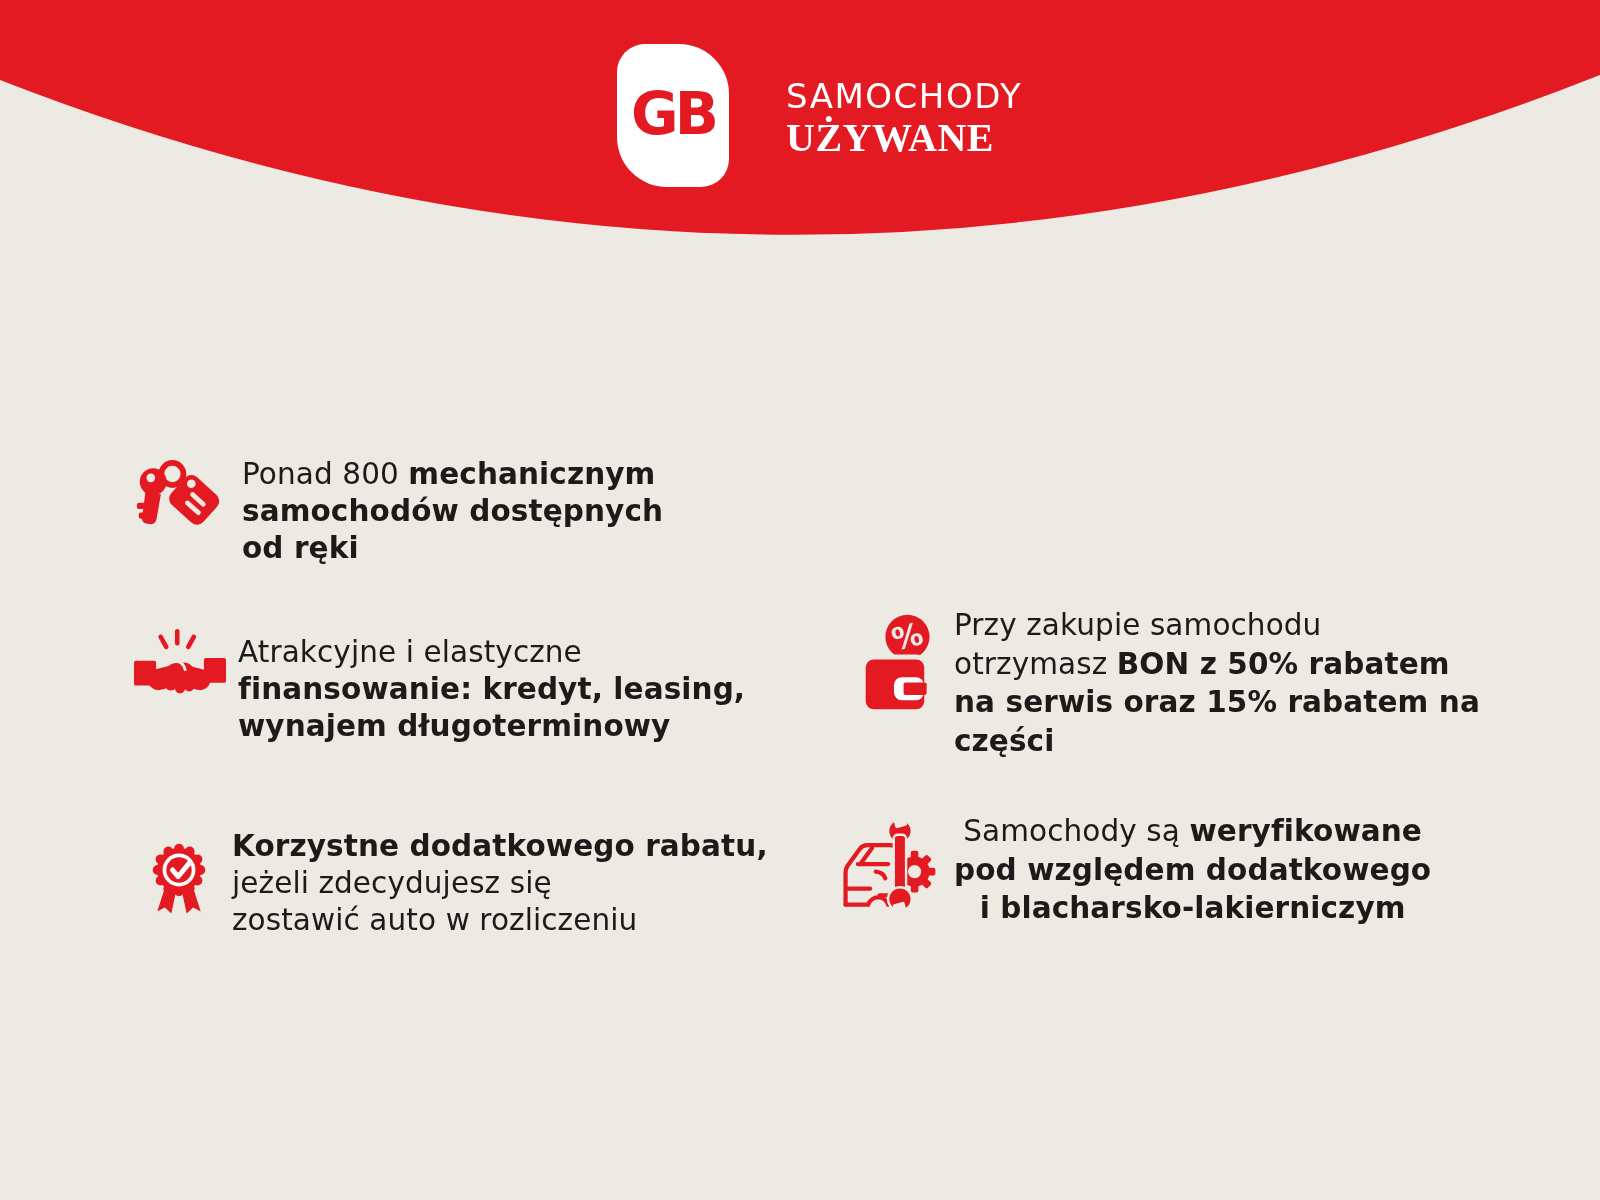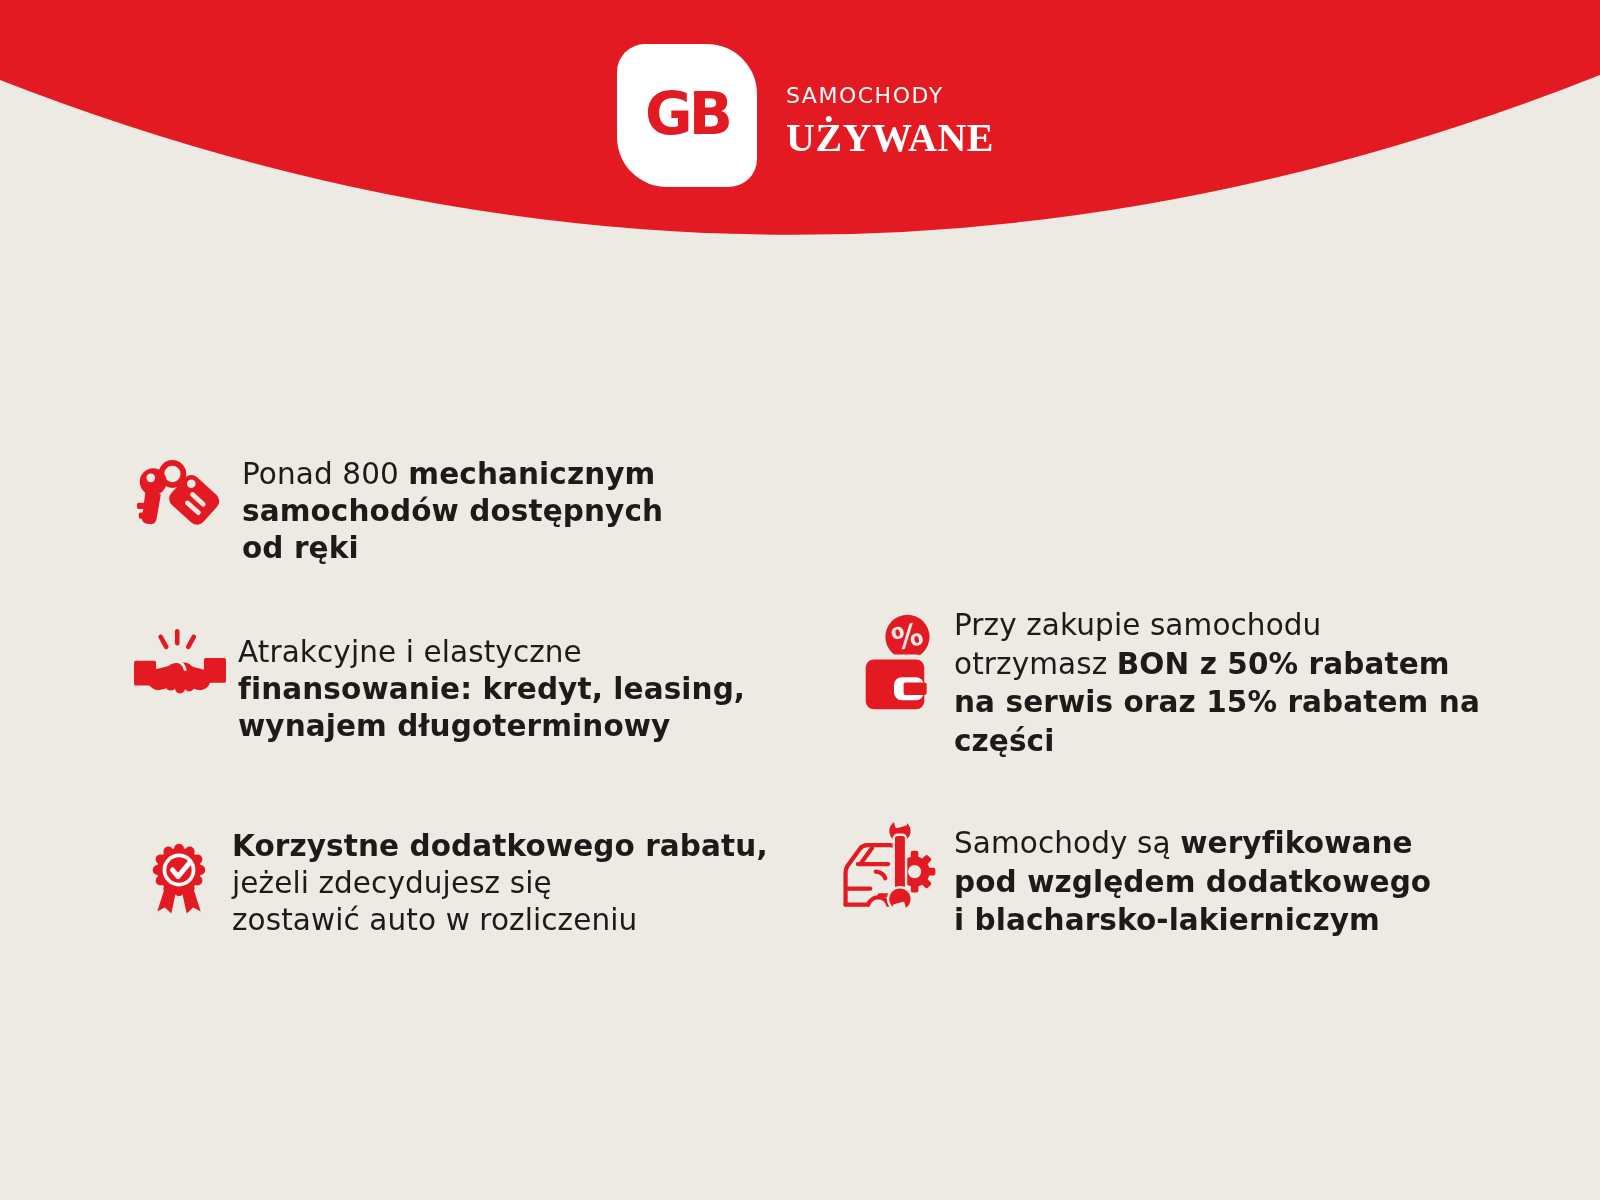--- a/index.html
+++ b/index.html
@@ -8,45 +8,45 @@
     --text:#1C1B19;
     --white:#FFFFFF;
   }
   *{margin:0;padding:0;box-sizing:border-box;}
   body{background:var(--background);font-family:"DejaVu Sans","Liberation Sans",sans-serif;}
   .canvas{position:relative;width:1600px;height:1200px;background:var(--background);overflow:hidden;}
 
   
   .header-curve{position:absolute;left:0;top:0;width:1600px;height:260px;display:block;}
   .logo-badge{
-    position:absolute;left:617px;top:44px;width:140px;height:143px;
+    position:absolute;left:617px;top:44px;width:112px;height:143px;
     background:var(--white);border-radius:28px 50px 28px 50px;
     display:flex;align-items:center;justify-content:center;
   }
   .logo-text{
     color:var(--red);font-size:58px;font-weight:800;letter-spacing:-4px;
     font-family:"DejaVu Sans","Liberation Sans",sans-serif;transform:translateY(-2px);
   }
   .brand{position:absolute;left:786px;top:76px;color:var(--white);}
-  .brand-line1{font-size:22px;font-weight:400;letter-spacing:1.5px;line-height:40px;}
+  .brand-line1{font-size:34px;font-weight:400;letter-spacing:1.5px;line-height:40px;}
   .brand-line2{font-size:40px;font-weight:800;letter-spacing:0.5px;line-height:44px;font-family:Liberation Serif, serif;}
 
   
   .feature{position:absolute;display:flex;align-items:flex-start;color:var(--text);}
   .ficon{flex:0 0 auto;}
   .ficon svg{display:block;width:100%;height:100%;}
   .ftext{font-size:29.5px;line-height:37px;margin-left:12px;letter-spacing:0.1px;}
   .ftext strong{font-weight:700;}
 
   .f1{left:134px;top:454px;width:620px;}  .f1 .ficon{width:96px;height:88px;}  .f1 .ftext{margin-top:2px;}
   .f2{left:134px;top:618px;width:640px;}  .f2 .ficon{width:92px;height:102px;} .f2 .ftext{margin-top:16px;}
   .f3{left:138px;top:822px;width:660px;}  .f3 .ficon{width:82px;height:114px;} .f3 .ftext{margin-top:6px;}
   .f4{left:850px;top:456px;width:680px;}  .f4 .ficon{width:78px;height:104px;} .f4 .ftext{margin-top:22px;margin-left:24px;}
   .f5{left:846px;top:596px;width:680px;}  .f5 .ficon{width:96px;height:122px;} .f5 .ftext{margin-top:10px;line-height:38.5px;}
-  .f6{left:838px;top:812px;width:700px;}  .f6 .ficon{width:104px;height:106px;}.f6 .ftext{margin-top:12px;line-height:38.5px;}
+  .f6{left:838px;top:812px;width:700px;}  .f6 .ficon{width:104px;height:106px;}.f6 .ftext{line-height:38.5px;text-align:center;}
 </style>
 </head>
 <body>
 
 <div class="canvas">
 
   <svg class="header-curve" viewBox="0 0 1600 260" preserveAspectRatio="none" aria-hidden="true">
     <path d="M0,0 H1600 V75 Q800,392 0,80 Z" fill="var(--red)"></path>
   </svg>
 

